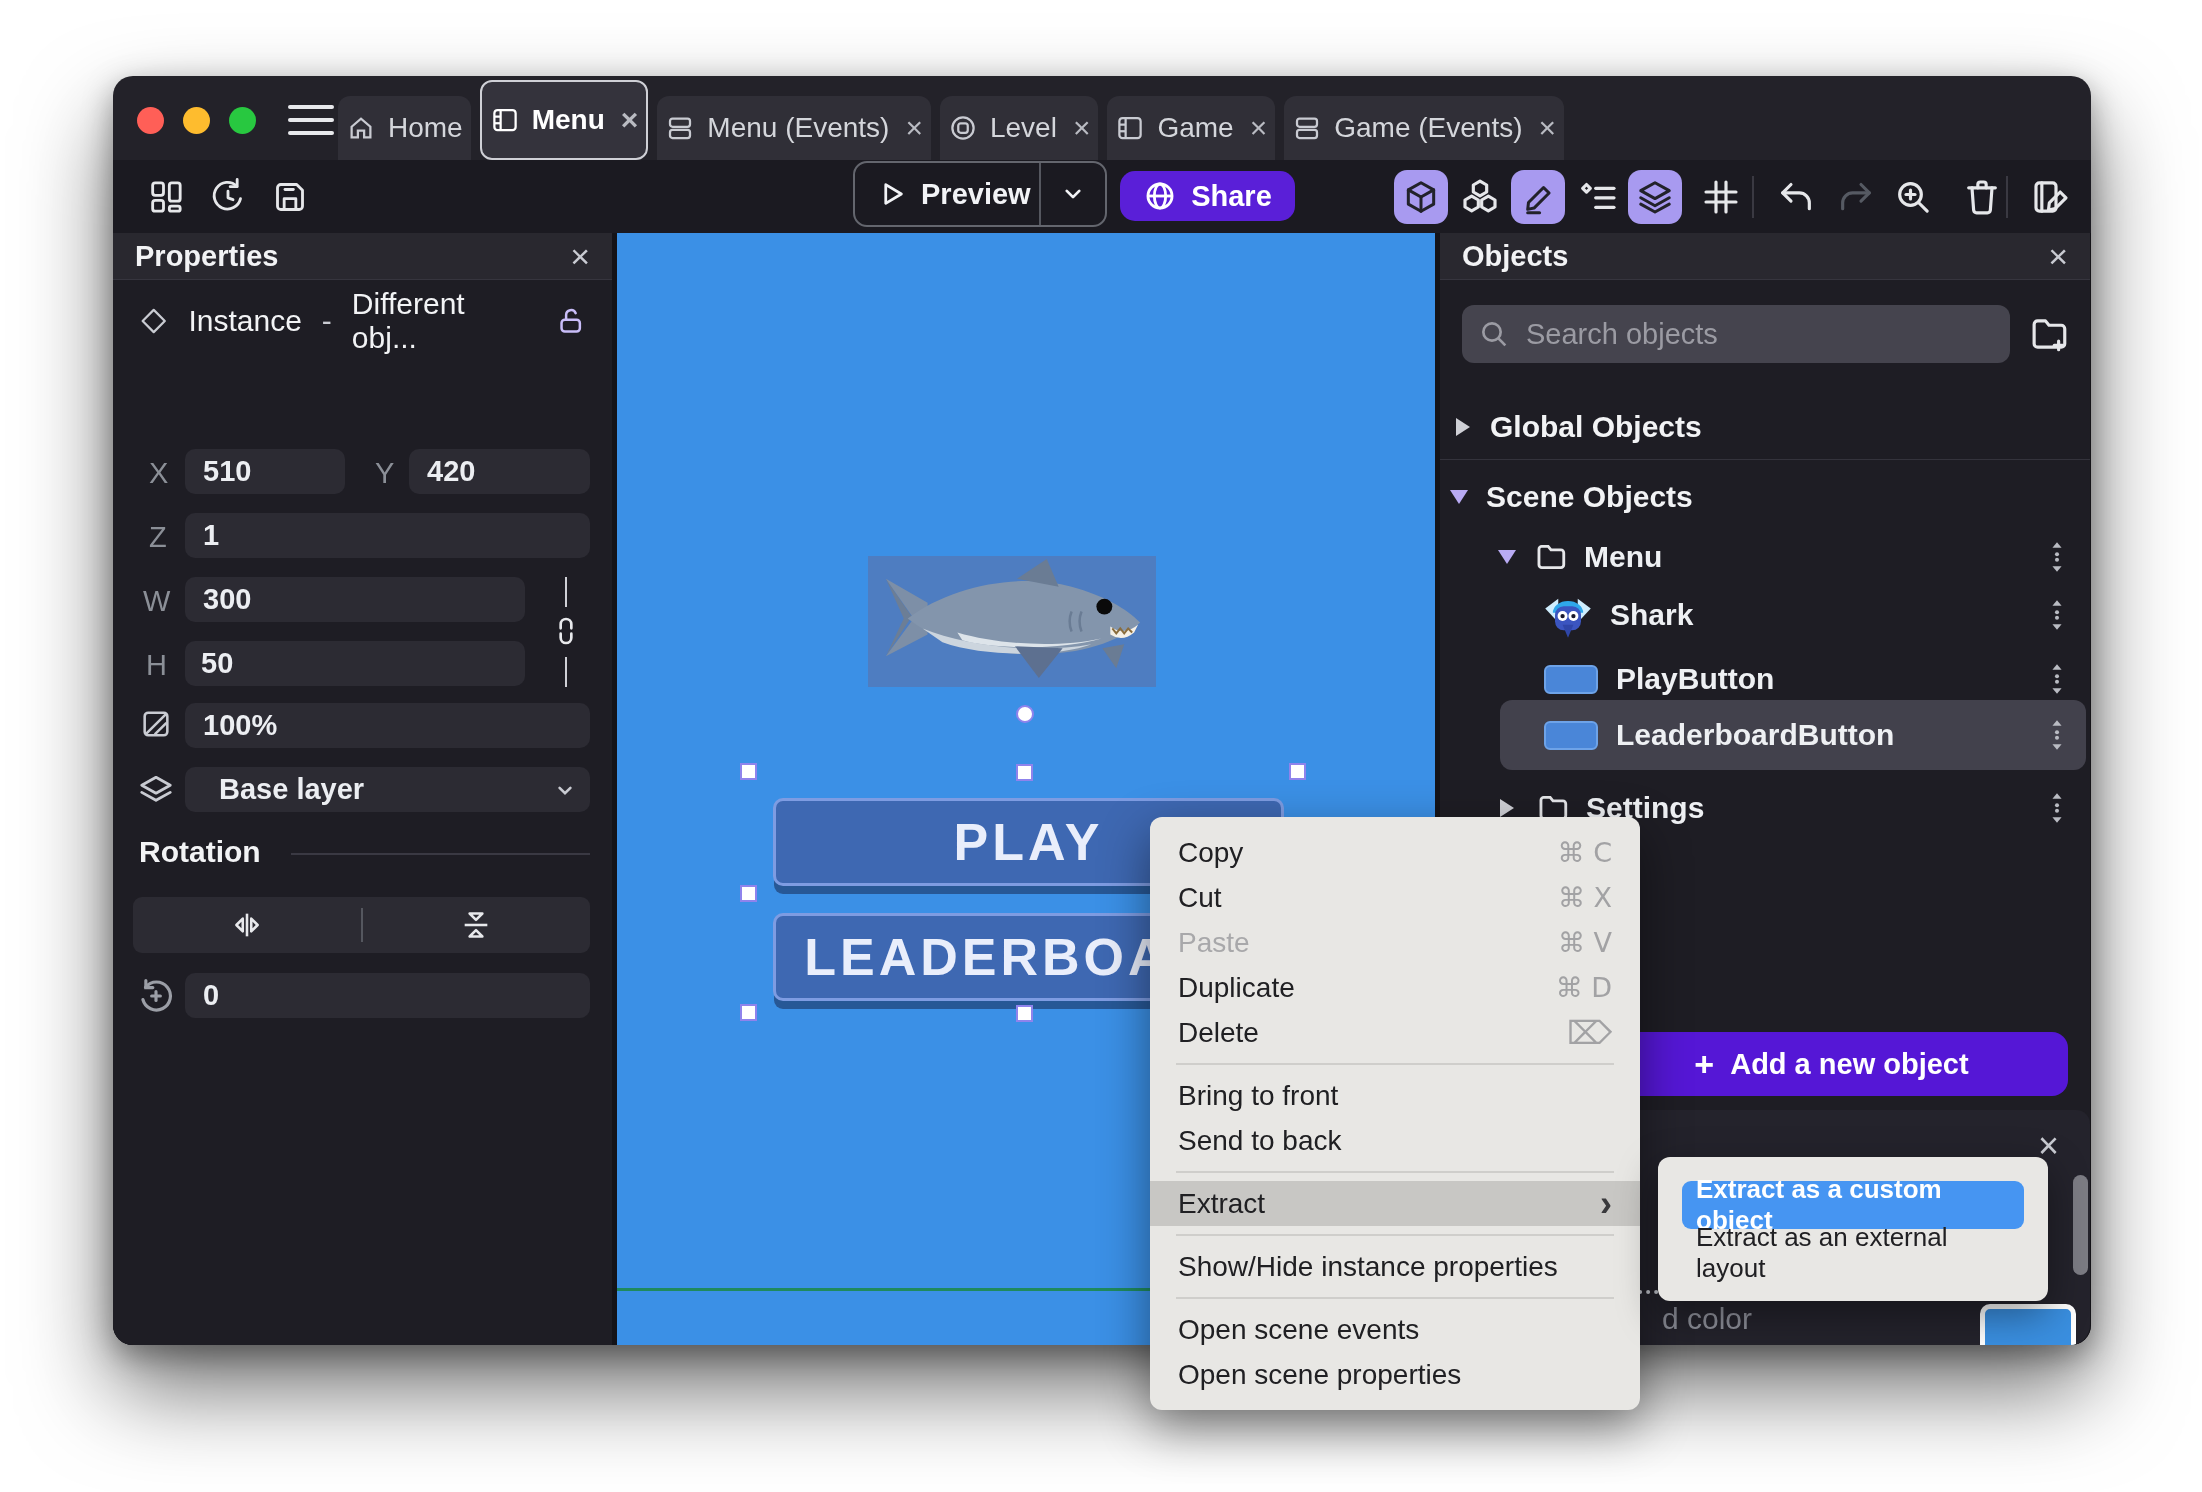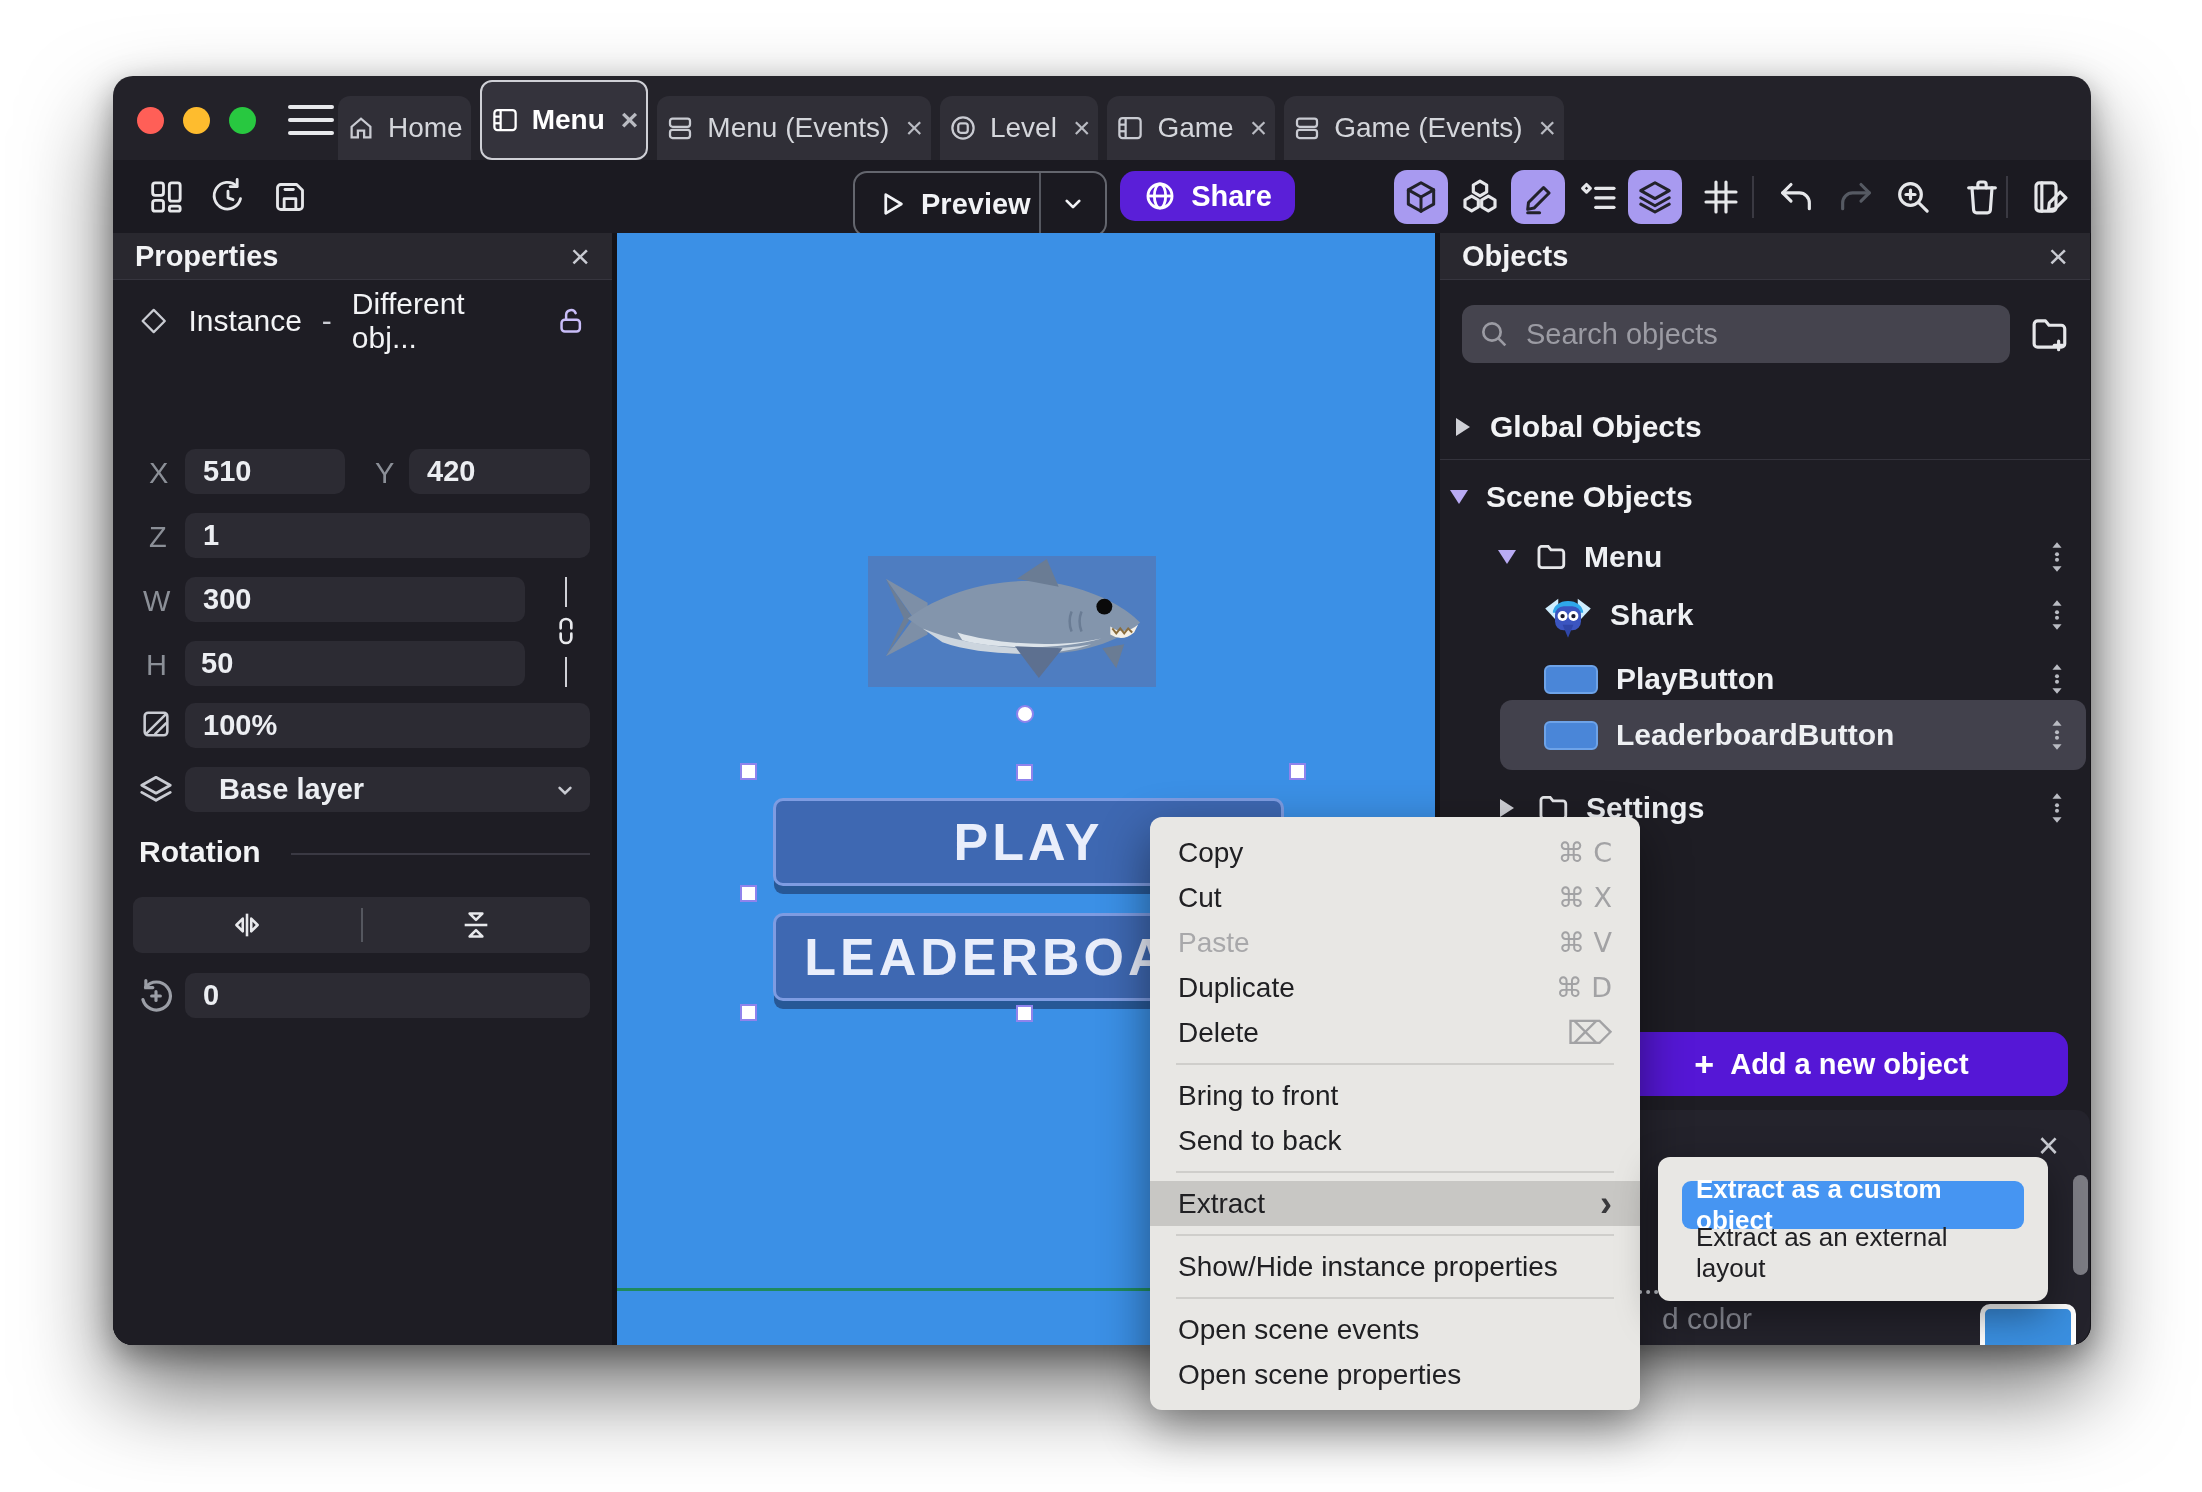--- a/index.html
+++ b/index.html
@@ -27,21 +27,21 @@
   
   #toolbar{left:0;top:84px;width:100%;height:73px;background:#1b1a21;}
   .tbtn{top:14px;width:46px;height:46px;display:flex;align-items:center;justify-content:center;}
   .tbtn svg{width:40px;height:40px;stroke:#e6e7ea;fill:none;stroke-width:1.7;stroke-linecap:round;stroke-linejoin:round;}
   .chip{top:10px;width:54px;height:54px;border-radius:13px;display:flex;align-items:center;justify-content:center;background:#a89af0;}
   .chip svg{width:38px;height:38px;stroke:#22222a;fill:none;stroke-width:1.9;stroke-linecap:round;stroke-linejoin:round;}
   .plainIc{top:13px;width:48px;height:48px;display:flex;align-items:center;justify-content:center;}
   .plainIc svg{width:40px;height:40px;stroke:#e6e7ea;fill:none;stroke-width:1.9;stroke-linecap:round;stroke-linejoin:round;}
   .plainIc.dim svg{stroke:#565a63;}
   .vsep{top:16px;width:2px;height:42px;background:#3a3942;}
-  #previewBtn{left:740px;top:11px;width:250px;height:62px;border:2px solid #64666e;border-radius:14px;display:flex;align-items:center;color:#f2f3f6;}
+  #previewBtn{left:740px;top:1px;width:250px;height:62px;border:2px solid #64666e;border-radius:14px;display:flex;align-items:center;color:#f2f3f6;}
   #previewBtn .lbl{font-size:29px;font-weight:bold;margin-left:14px;}
   #previewBtn .dd{margin-left:auto;width:64px;height:100%;border-left:2px solid #55575f;display:flex;align-items:center;justify-content:center;}
   #previewBtn svg{width:30px;height:30px;stroke:#f2f3f6;fill:none;stroke-width:2.2;stroke-linecap:round;stroke-linejoin:round;}
   #shareBtn{left:1007px;top:11px;width:175px;height:50px;background:#5a1fd8;border-radius:15px;display:flex;align-items:center;justify-content:center;gap:14px;color:#fff;font-size:29px;font-weight:bold;text-align:right;}
   #shareBtn svg{width:34px;height:34px;stroke:#fff;fill:none;stroke-width:2;}
 
   
   #content{left:0;top:157px;width:100%;height:1112px;background:#141318;border-radius:0 0 20px 20px;}
   .panel{background:#1e1d24;top:0;height:1112px;}
   #propsPanel{left:0;width:499px;border-radius:0 0 0 20px;}

